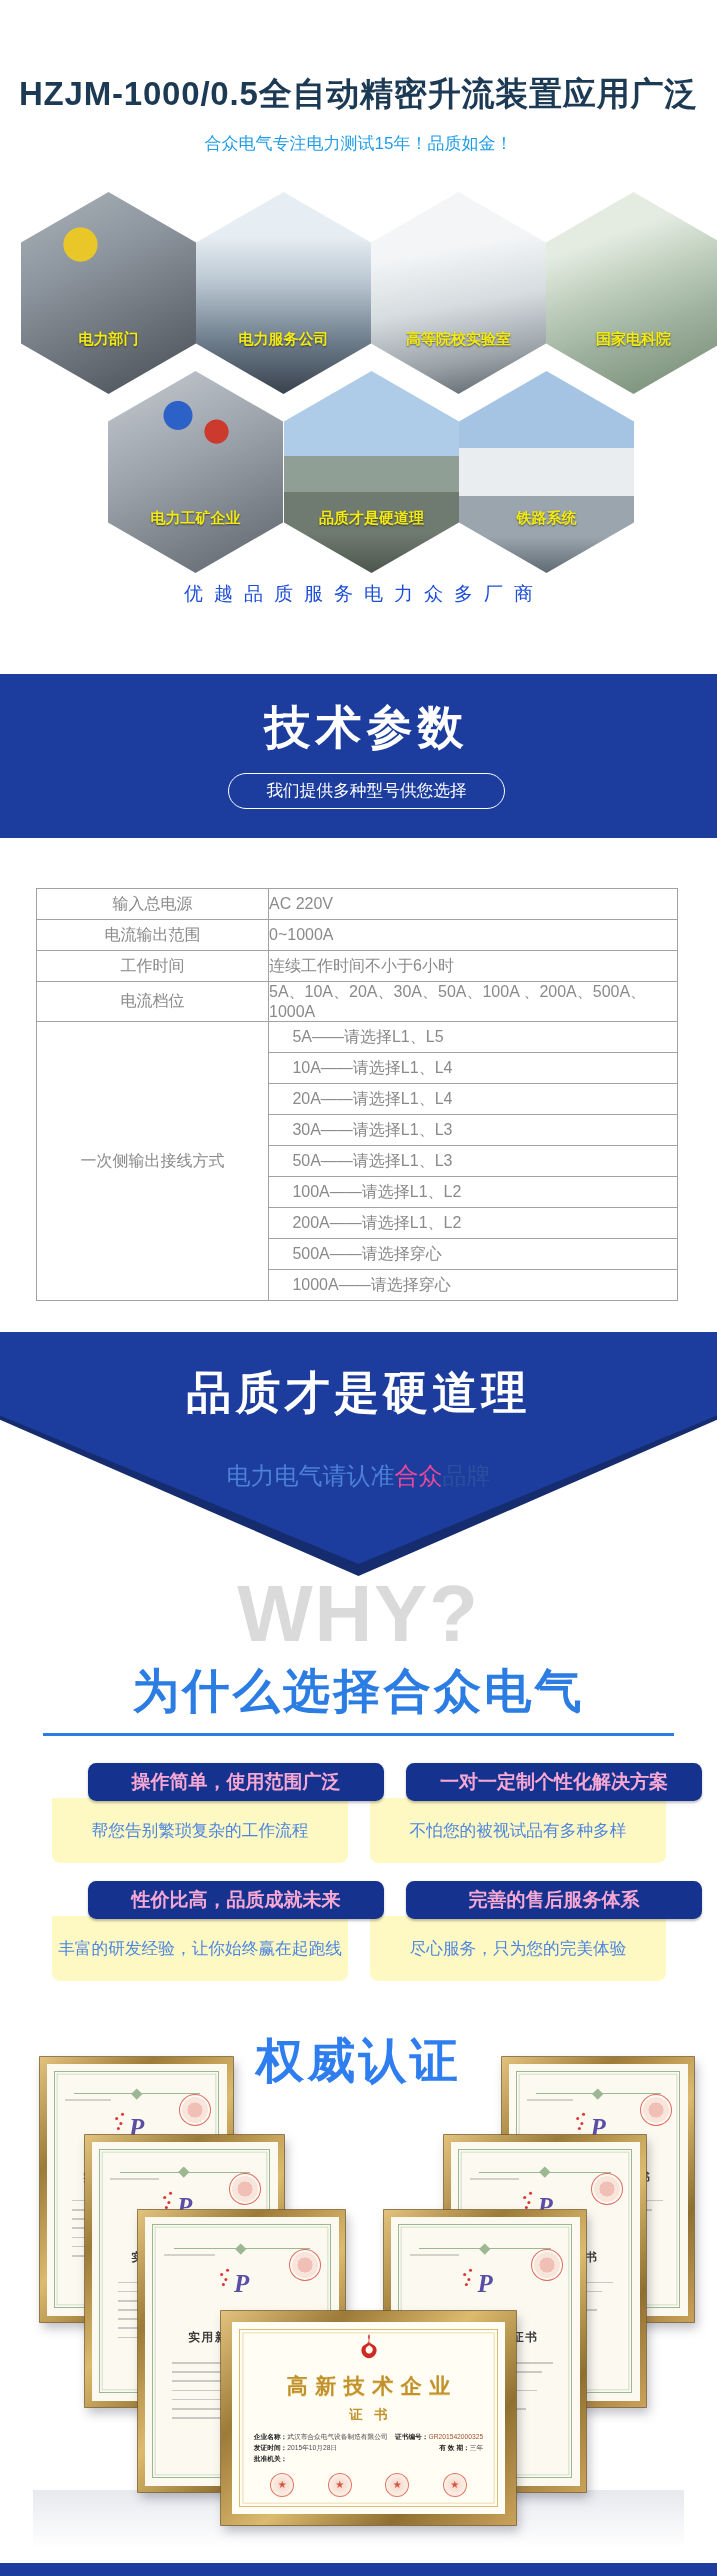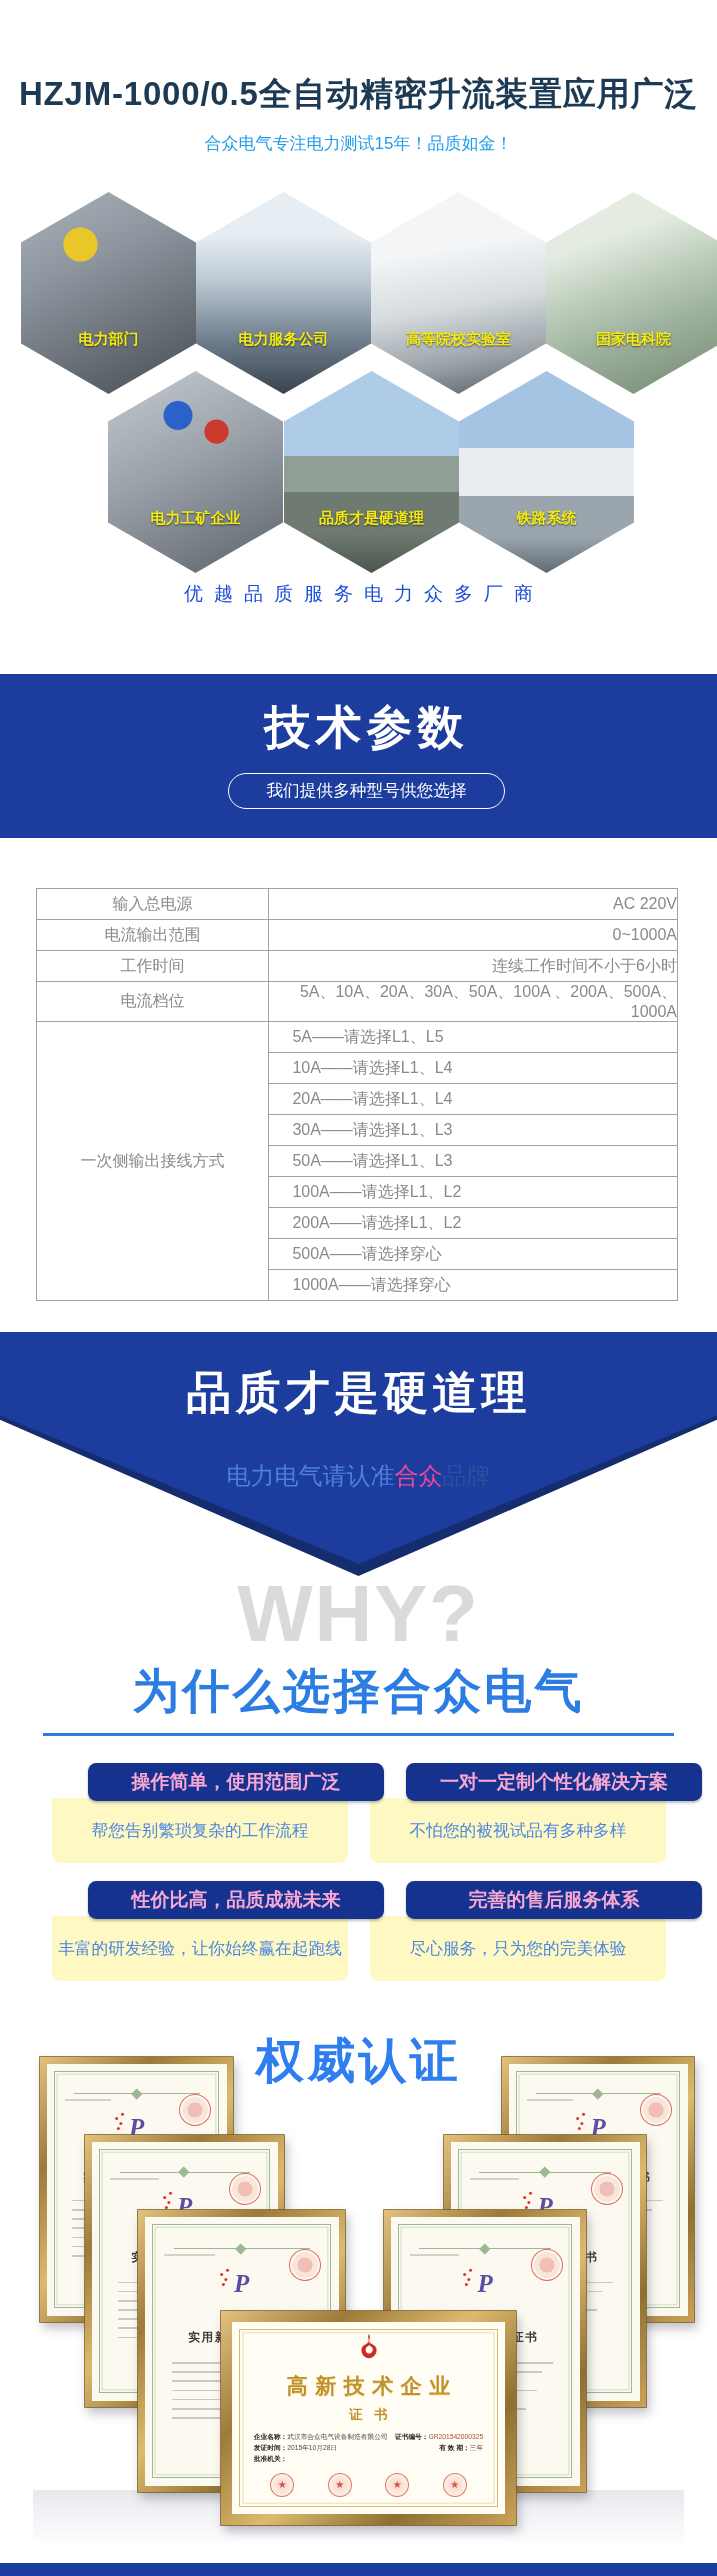--- a/index.html
+++ b/index.html
@@ -32,21 +32,21 @@
   .banner1{top:674px;left:0;width:717px;height:164px;background:#1c3d9e;padding-left:8px;}
   .banner1 .bn-title{margin-top:23.4px;text-align:center;color:#fff;font-size:46px;font-weight:bold;letter-spacing:5px;}
   .banner1 .bn-pill{margin:13.3px auto 0;width:259px;border:0.8px solid #fff;border-radius:20px;
        color:#fff;font-size:16.7px;text-align:center;padding:5.8px 8.3px;}
 
   
   .spec{top:888px;left:36px;width:642px;border-collapse:collapse;table-layout:fixed;
         font-size:16px;color:#8a8a8a;}
   .spec td{border:0.8px solid #a2a2a2;height:30px;padding:0;}
   .spec .lbl{width:231px;text-align:center;}
-  .spec .val{text-align:right;}
+  .spec .val{text-align:left;}
   .spec .opt{text-align:left;padding-left:23.4px;}
 
   
   .vshadow{top:1332px;left:0;width:717px;height:244px;background:#152c6e;
        clip-path:polygon(0 0,100% 0,100% 36%,50% 100%,0 36%);}
   .vmain{top:1332px;left:0;width:717px;height:232px;background:#1c3d9e;
        clip-path:polygon(0 0,100% 0,100% 36%,50% 100%,0 36%);}
   .v-title{top:1363px;font-size:45px;font-weight:bold;color:#fff;letter-spacing:4.2px;}
   .v-sub{top:1460px;font-size:24px;}
   .v-sub .pfx{color:#4d80d8;}

